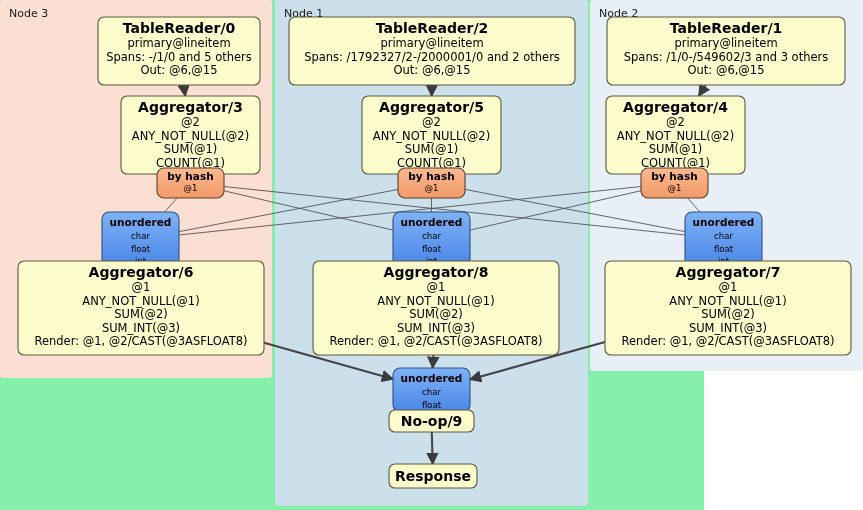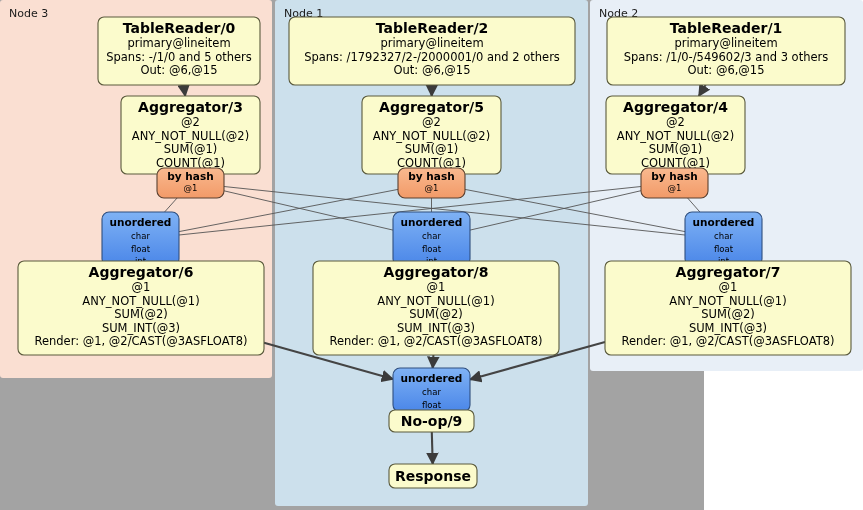--- a/index.html
+++ b/index.html
@@ -1,18 +1,18 @@
 <!DOCTYPE html>
 <html><head>
 <meta charset="utf-8">
 <style>
   html,body{margin:0;padding:0;background:#ffffff;}
   body{width:863px;height:510px;overflow:hidden;
        font-family:"DejaVu Sans","Liberation Sans",sans-serif;}
-  #stage{position:relative;width:704px;height:510px;background:#a3a3a3;}
+  #stage{position:relative;width:704px;height:510px;background:#86efac;}
   svg{position:absolute;left:0;top:0;}
   .panel-label{font-size:11px;fill:#1a1a1a;font-family:"DejaVu Sans","Liberation Sans",sans-serif;}
   .nd-title{font-size:14px;font-weight:bold;fill:#000;}
   .nd-line{font-size:11.5px;fill:#000;}
   .sm-title{font-size:10.5px;font-weight:bold;fill:#000;}
   .sm-line{font-size:8.5px;fill:#000;}
   .blue-title{font-size:10.5px;font-weight:bold;fill:#000;}
   .blue-line{font-size:8.5px;fill:#000;}
   text{font-family:"DejaVu Sans","Liberation Sans",sans-serif;}
 </style>

